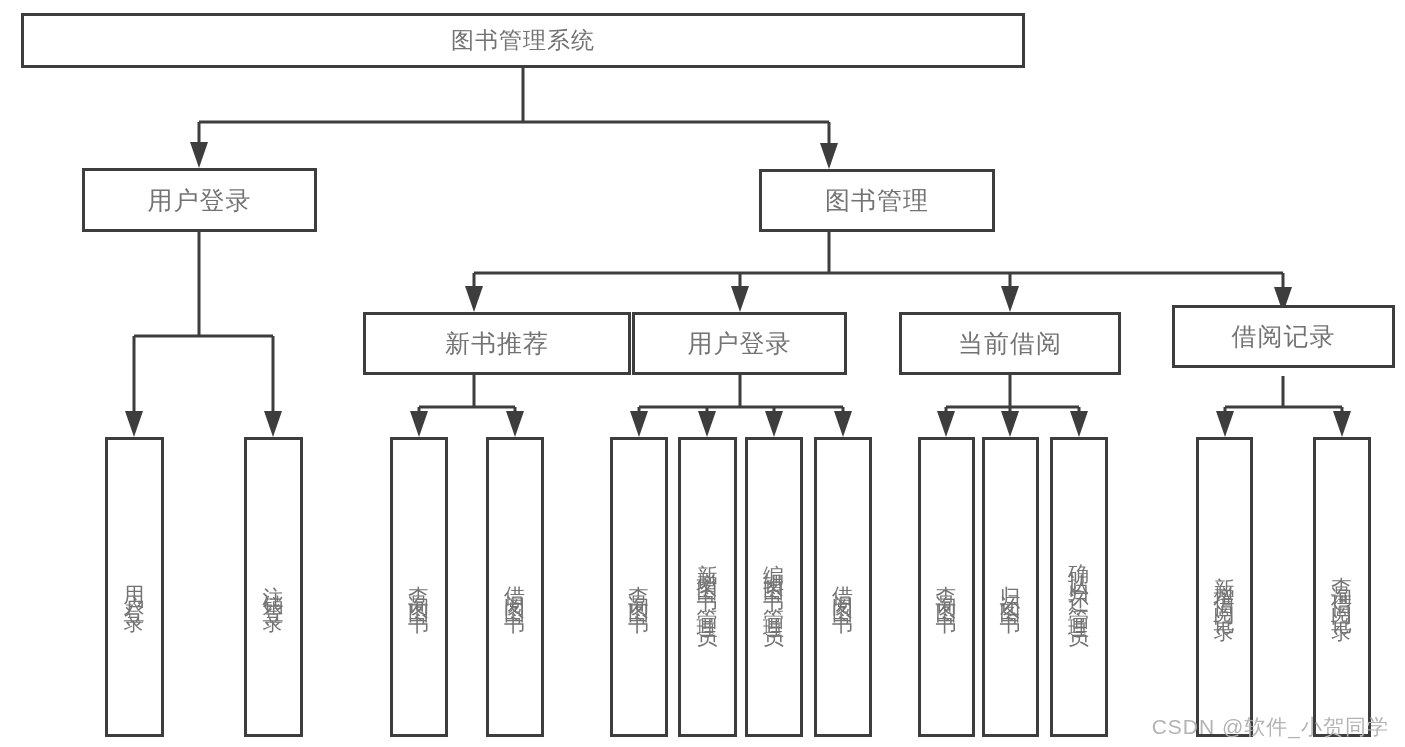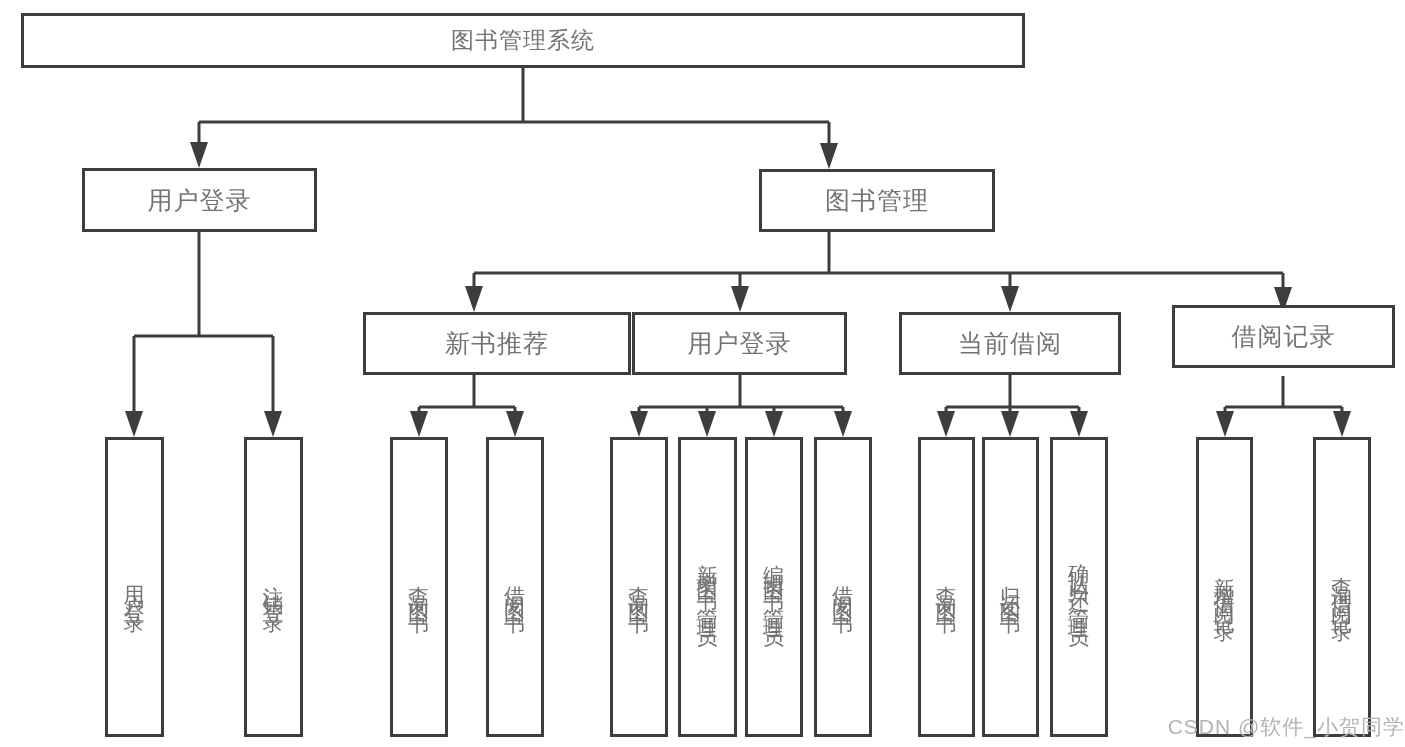--- a/index.html
+++ b/index.html
@@ -53,21 +53,21 @@
     font-size: 21px;
     letter-spacing: 9px;
     line-height: 1.1;
     white-space: nowrap;
   }
   .root-box {
     font-size: 23px;
   }
   .watermark {
     position: absolute;
-    right: 0;
+    right: 16px;
     bottom: 6px;
     font-size: 21px;
     color: #b3b3b3;
     letter-spacing: 1px;
     z-index: 5;
     white-space: nowrap;
     margin-top: 32px;
   }
 </style>
 </head>

